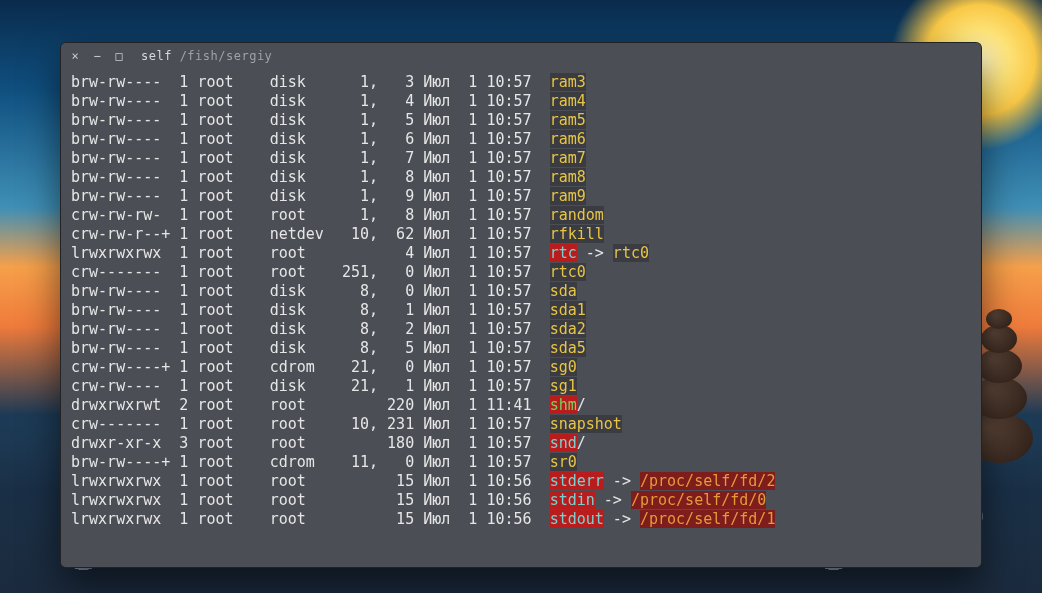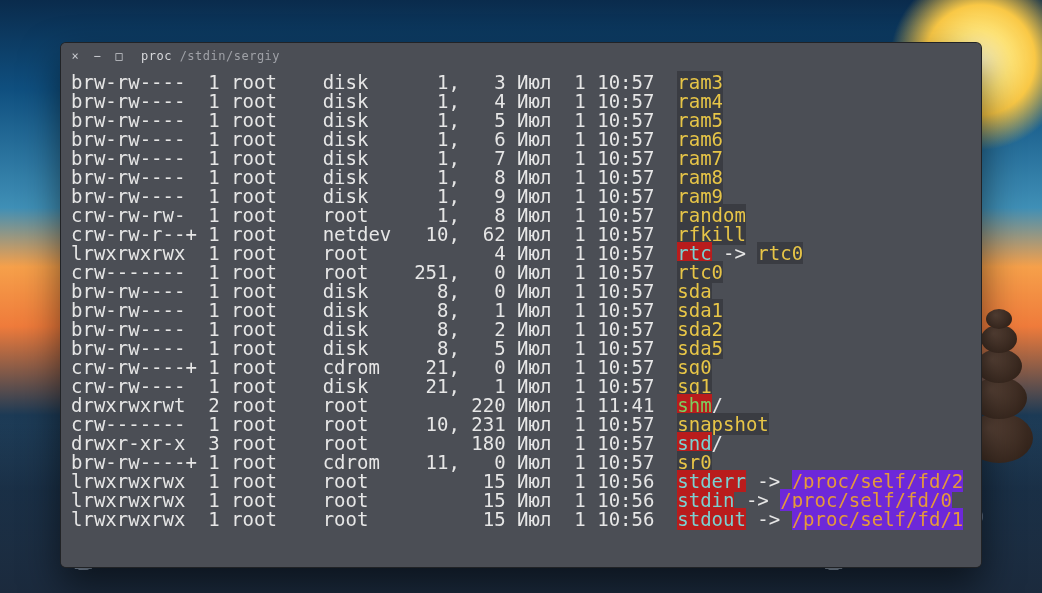--- a/index.html
+++ b/index.html
@@ -34,27 +34,27 @@
     background:#4b4e55;border-radius:6px;border:1px solid rgba(0,0,0,.55);
     box-shadow:0 18px 38px rgba(0,0,0,.55);display:flex;flex-direction:column;overflow:hidden}
   .titlebar{height:26px;display:flex;align-items:center;gap:10px;padding:0 8px;
     color:#d8d9dc;font-size:12px;background:#4b4e55}
   .titlebar .wbtn{width:12px;text-align:center;color:#c9cbd0;cursor:pointer;font-family:monospace}
   .titlebar .title{margin-left:6px;font-family:"DejaVu Sans Mono","Liberation Mono",monospace;letter-spacing:.5px}
   .titlebar .tpath{color:#9fa1a7}
 
   .termbody{flex:1;background:#4b4e55;padding:4px 10px 8px;
     font-family:"DejaVu Sans Mono","Liberation Mono",Menlo,Consolas,monospace;
-    font-size:19px;line-height:19px;color:#e6e6e6;white-space:pre}
+    font-size:15px;line-height:19px;color:#e6e6e6;white-space:pre}
   .row{display:block}
   .c-white{color:#e6e6e6}
   .c-yellow{color:#e7c547;background:#3a3c42}
   .c-cyan{color:#7ad1d1;background:#b91c1c}
   .c-green{color:#7ccf5f;background:#b91c1c}
-  .c-orange{color:#e59a3a;background:#6d28d9}
+  .c-orange{color:#e59a3a;background:#7f1d1d}
   .arrow{color:#e6e6e6}
 </style>
 </head>
 <body>
 
 <div class="wallpaper"></div>
 <div class="pebbles"></div>
 <div class="stack">
   <div class="s1"></div>
     <div class="s2"></div>
@@ -62,18 +62,18 @@
     <div class="s4"></div>
     <div class="s5"></div>
 </div>
 
 <div class="termwin">
   <div class="titlebar">
     <span class="wbtn">×</span>
     <span class="wbtn">−</span>
     <span class="wbtn">□</span>
     <span class="title">
-      <span>proc</span>
-      <span class="tpath">/stdin/sergiy</span>
+      <span>self</span>
+      <span class="tpath">/fish/sergiy</span>
     </span>
   </div>
   <div class="termbody" id="termbody"><span class="row"><span class="c-white">brw-rw----  1 root    disk      1,   3 Июл  1 10:57  </span><span class="c-yellow">ram3</span></span><span class="row"><span class="c-white">brw-rw----  1 root    disk      1,   4 Июл  1 10:57  </span><span class="c-yellow">ram4</span></span><span class="row"><span class="c-white">brw-rw----  1 root    disk      1,   5 Июл  1 10:57  </span><span class="c-yellow">ram5</span></span><span class="row"><span class="c-white">brw-rw----  1 root    disk      1,   6 Июл  1 10:57  </span><span class="c-yellow">ram6</span></span><span class="row"><span class="c-white">brw-rw----  1 root    disk      1,   7 Июл  1 10:57  </span><span class="c-yellow">ram7</span></span><span class="row"><span class="c-white">brw-rw----  1 root    disk      1,   8 Июл  1 10:57  </span><span class="c-yellow">ram8</span></span><span class="row"><span class="c-white">brw-rw----  1 root    disk      1,   9 Июл  1 10:57  </span><span class="c-yellow">ram9</span></span><span class="row"><span class="c-white">crw-rw-rw-  1 root    root      1,   8 Июл  1 10:57  </span><span class="c-yellow">random</span></span><span class="row"><span class="c-white">crw-rw-r--+ 1 root    netdev   10,  62 Июл  1 10:57  </span><span class="c-yellow">rfkill</span></span><span class="row"><span class="c-white">lrwxrwxrwx  1 root    root           4 Июл  1 10:57  </span><span class="c-cyan">rtc</span><span class="arrow"> -&gt; </span><span class="c-yellow">rtc0</span></span><span class="row"><span class="c-white">crw-------  1 root    root    251,   0 Июл  1 10:57  </span><span class="c-yellow">rtc0</span></span><span class="row"><span class="c-white">brw-rw----  1 root    disk      8,   0 Июл  1 10:57  </span><span class="c-yellow">sda</span></span><span class="row"><span class="c-white">brw-rw----  1 root    disk      8,   1 Июл  1 10:57  </span><span class="c-yellow">sda1</span></span><span class="row"><span class="c-white">brw-rw----  1 root    disk      8,   2 Июл  1 10:57  </span><span class="c-yellow">sda2</span></span><span class="row"><span class="c-white">brw-rw----  1 root    disk      8,   5 Июл  1 10:57  </span><span class="c-yellow">sda5</span></span><span class="row"><span class="c-white">crw-rw----+ 1 root    cdrom    21,   0 Июл  1 10:57  </span><span class="c-yellow">sg0</span></span><span class="row"><span class="c-white">crw-rw----  1 root    disk     21,   1 Июл  1 10:57  </span><span class="c-yellow">sg1</span></span><span class="row"><span class="c-white">drwxrwxrwt  2 root    root         220 Июл  1 11:41  </span><span class="c-green">shm</span><span class="c-white">/</span></span><span class="row"><span class="c-white">crw-------  1 root    root     10, 231 Июл  1 10:57  </span><span class="c-yellow">snapshot</span></span><span class="row"><span class="c-white">drwxr-xr-x  3 root    root         180 Июл  1 10:57  </span><span class="c-cyan">snd</span><span class="c-white">/</span></span><span class="row"><span class="c-white">brw-rw----+ 1 root    cdrom    11,   0 Июл  1 10:57  </span><span class="c-yellow">sr0</span></span><span class="row"><span class="c-white">lrwxrwxrwx  1 root    root          15 Июл  1 10:56  </span><span class="c-cyan">stderr</span><span class="arrow"> -&gt; </span><span class="c-orange">/proc/self/fd/2</span></span><span class="row"><span class="c-white">lrwxrwxrwx  1 root    root          15 Июл  1 10:56  </span><span class="c-cyan">stdin</span><span class="arrow"> -&gt; </span><span class="c-orange">/proc/self/fd/0</span></span><span class="row"><span class="c-white">lrwxrwxrwx  1 root    root          15 Июл  1 10:56  </span><span class="c-cyan">stdout</span><span class="arrow"> -&gt; </span><span class="c-orange">/proc/self/fd/1</span></span></div>
 </div>
 
 </body></html>

